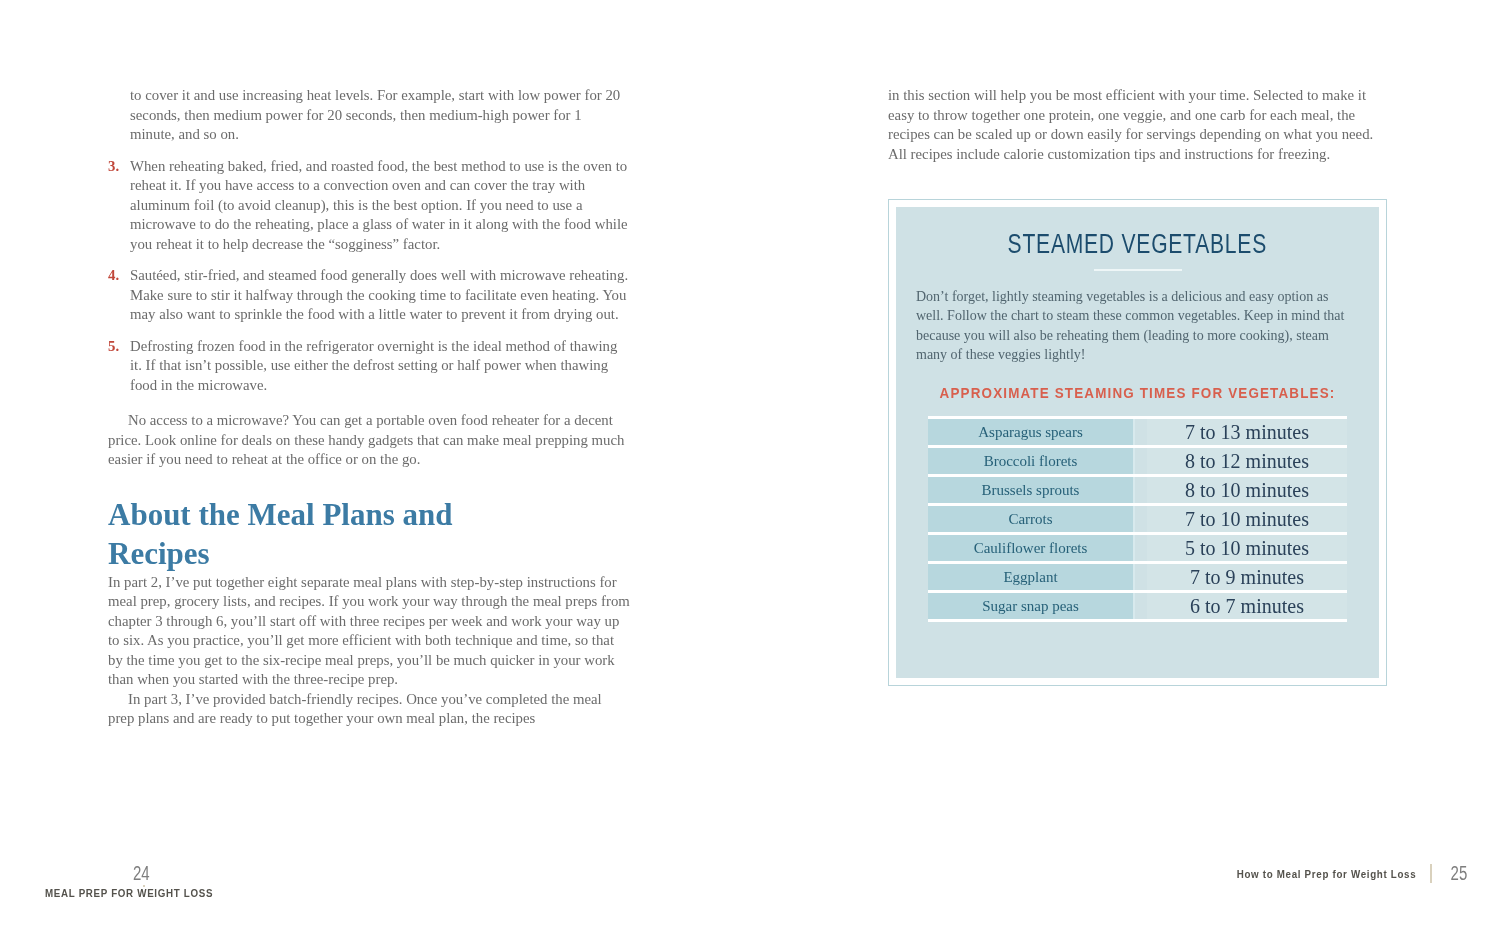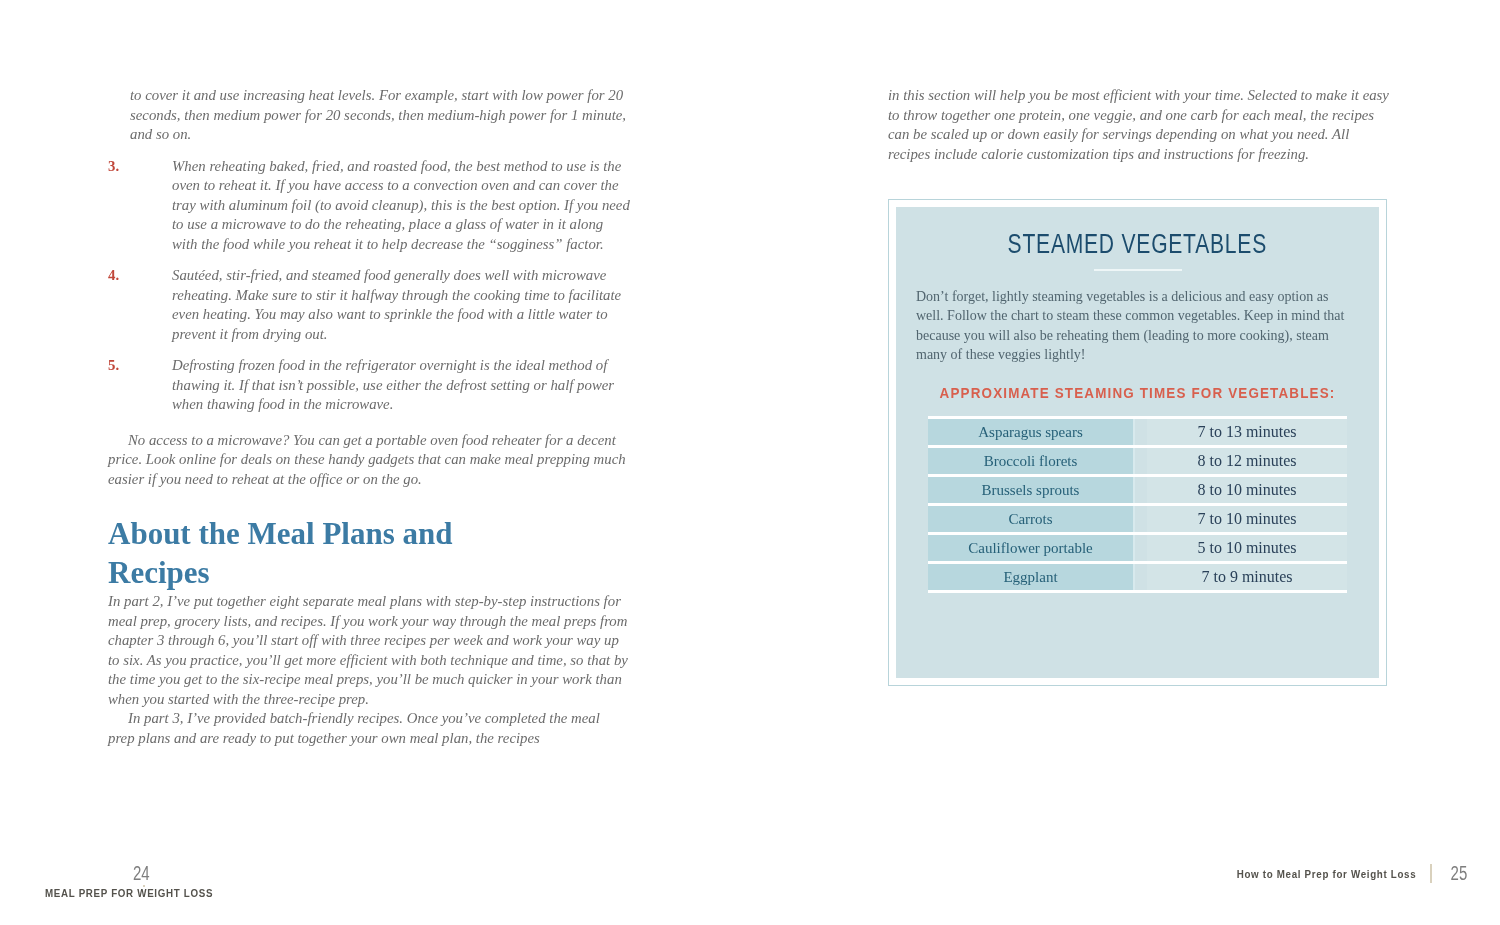--- a/index.html
+++ b/index.html
@@ -26,29 +26,28 @@
     width:1500px;height:925px;position:relative;overflow:hidden;
     font-family:"Liberation Serif", serif;
   }
   .page-col{position:absolute;}
   .left-col{left:108px;top:86px;width:522px;}
   .right-col{left:888px;top:86px;width:502px;}
 
   .body-text{
     font-size:14.8px;line-height:19.5px;color:var(--body-text);
     font-family:"Liberation Serif", serif;
-    font-style:italic;
   }
   .cont-para{margin-left:22px;margin-bottom:12px;}
   .list-item{display:flex;margin-bottom:12px;}
   .list-num{
     width:22px;flex:0 0 22px;color:var(--list-number-red);
     font-weight:bold;font-size:14.8px;line-height:19.5px;
   }
-  .list-text{flex:1;margin-left:42px;}
+  .list-text{flex:1;}
   .para-indent{text-indent:20px;}
   .microwave-para{margin-top:16px;}
   .section-heading{
     margin-top:25px;width:345px;
     font-family:"Liberation Serif", serif;font-weight:bold;
     font-size:31px;line-height:39px;color:var(--heading-blue);
   }
 
   
   .veg-box{
@@ -86,21 +85,21 @@
     width:419px;margin:15px auto 0 auto;border-top:3px solid #fff;
   }
   .veg-row{display:flex;border-bottom:3px solid #fff;gap:12px;}
   .veg-cell-l{
     width:207px;flex:0 0 207px;background:var(--cell-left-bg);
     color:var(--cell-left-text);font-size:15px;line-height:26px;
     text-align:center;border-right:2px solid rgba(255,255,255,.45);
   }
   .veg-cell-r{
     flex:1;background:var(--cell-right-bg);color:var(--cell-right-text);
-    font-size:16px;line-height:26px;text-align:center;
+    font-size:20px;line-height:26px;text-align:center;
   }
 
   
   .footer{position:absolute;top:862px;display:flex;align-items:center;}
   .footer-left{left:45px;flex-direction:column;}
   .footer-right{right:33px;}
   .page-num{
     font-family:"Liberation Sans", sans-serif;font-size:20px;font-weight:400;
     color:var(--footer-number);display:inline-block;
     transform:scaleX(0.75);
@@ -175,26 +174,30 @@
           </div>
           <div class="veg-row">
             <div class="veg-cell-l">Brussels sprouts</div>
             <div class="veg-cell-r">8 to 10 minutes</div>
           </div>
           <div class="veg-row">
             <div class="veg-cell-l">Carrots</div>
             <div class="veg-cell-r">7 to 10 minutes</div>
           </div>
           <div class="veg-row">
-            <div class="veg-cell-l">Cauliflower portable</div>
+            <div class="veg-cell-l">Cauliflower florets</div>
             <div class="veg-cell-r">5 to 10 minutes</div>
           </div>
           <div class="veg-row">
             <div class="veg-cell-l">Eggplant</div>
             <div class="veg-cell-r">7 to 9 minutes</div>
+          </div>
+          <div class="veg-row">
+            <div class="veg-cell-l">Sugar snap peas</div>
+            <div class="veg-cell-r">6 to 7 minutes</div>
           </div>
         </div>
       </div>
     </div>
   </section>
 
   <footer class="footer footer-left">
     <span class="page-num">24</span>
     <span class="footer-divider"></span>
     <span class="footer-title caps">MEAL PREP FOR WEIGHT LOSS</span>

